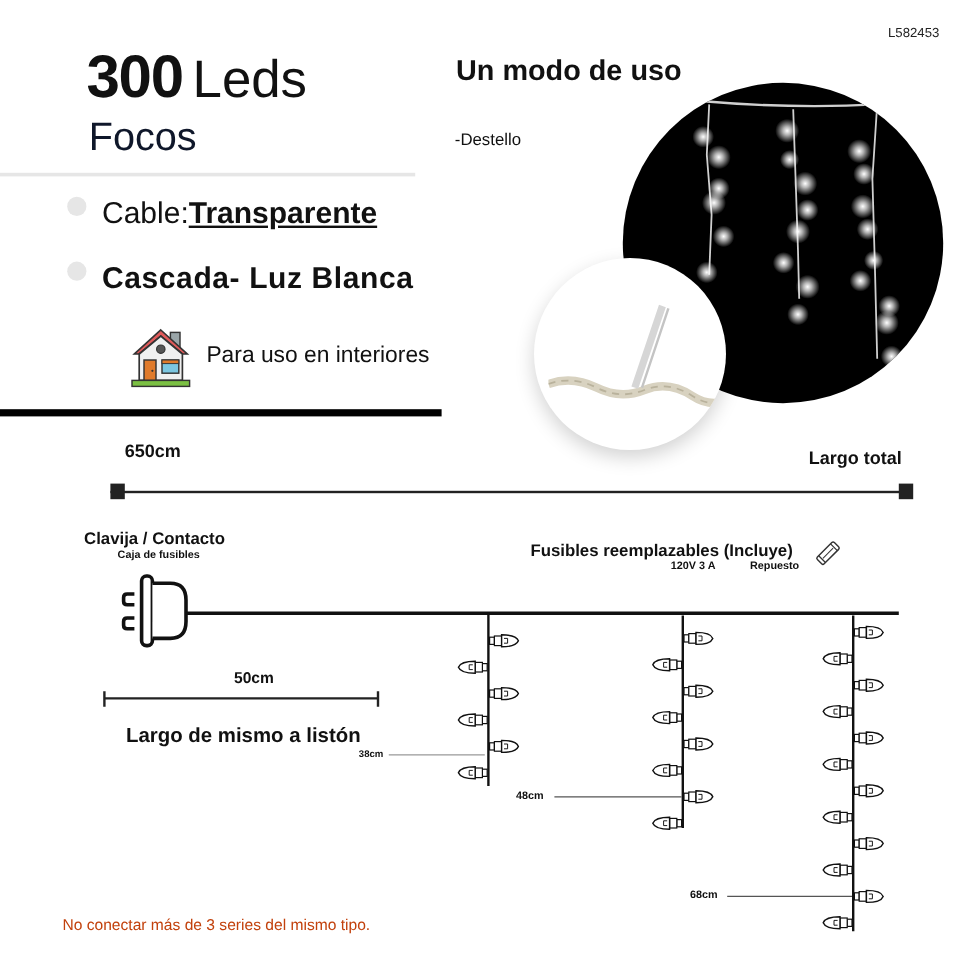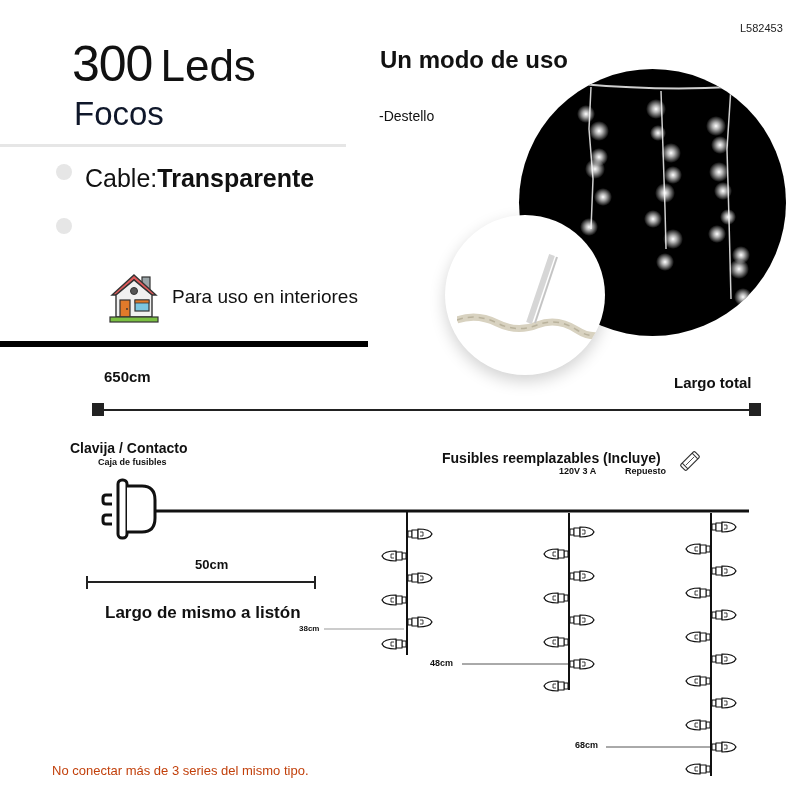--- a/index.html
+++ b/index.html
@@ -1,30 +1,30 @@
 <!DOCTYPE html>
 <html><head>
 <meta charset="utf-8">
 <style>
   * { margin:0; padding:0; box-sizing:border-box; }
   html, body { width:800px; height:800px; background:#ffffff; overflow:hidden; }
   body { position:relative; font-family:"Liberation Sans", "DejaVu Sans", sans-serif; color:#111; }
   .abs { position:absolute;padding-left:12px; }
   .sku { left:728px; top:22px; font-size:11px; color:#222; }
   .title-main { left:60px; top:36px; font-size:50px; line-height:56px; white-space:nowrap; }
-  .title-main .num { font-weight:normal; letter-spacing:-1px; }
+  .title-main .num { font-weight:bold; letter-spacing:-1px; }
   .title-main .unit { font-weight:normal; margin-left:8px; font-size:44px; }
   .title-sub { left:62px; top:95px; font-size:33px; color:#0f172a; }
   .sep-top { left:0; top:144px; width:346px; height:3px; background:#e6e6e6; }
   .bullet-row { left:44px; font-size:25px; display:flex; white-space:nowrap; }
   .bullet { width:16px; height:16px; border-radius:50%; background:#e6e6e6; margin-right:13px; }
   .b1 { top:164px; }
   .b2 { top:218px; }
   .b2 .txt { font-weight:bold; letter-spacing:0.5px; }
-  .b1 .bold { font-weight:bold; }
+  .b1 .bold { font-weight:bold;text-decoration:underline; }
   .indoor { left:94px; top:269px; display:flex; align-items:center; }
   .indoor .lbl { font-size:19px; margin-left:10px; color:#111; }
   .sep-bottom { left:0; top:341px; width:368px; height:6px; background:#000; }
   .mode-title { left:368px; top:46px; font-size:24px; font-weight:bold; }
   .mode-item { left:367px; top:108px; font-size:14px; }
   .photo-big { left:519px; top:69px; width:267px; height:267px; border-radius:50%; background:#000; overflow:hidden; }
   .photo-small { left:445px; top:215px; width:160px; height:160px; border-radius:50%; background:#fff; box-shadow:0 6px 16px rgba(0,0,0,0.18); overflow:hidden; }
   .dim-label { font-weight:bold; font-size:15px; font-family:"Liberation Sans Narrow","Liberation Sans",sans-serif; }
   .len-label { left:92px; top:368px; }
   .total-label { left:662px; top:374px; }
@@ -52,20 +52,21 @@
 <div class="abs title-sub">Focos</div>
 <div class="abs sep-top"></div>
 
 <div class="abs bullet-row b1">
   <span class="bullet"></span>
   <span>Cable: </span>
     <span class="bold">Transparente</span>
 </div>
 <div class="abs bullet-row b2">
   <span class="bullet"></span>
+  <span class="txt">Cascada- Luz Blanca</span>
 </div>
 
 <div class="abs indoor">
   <span>
     <svg width="56" height="56" viewBox="0 0 56 56">
       <rect x="36" y="8" width="8" height="14" fill="#9aa5a8" stroke="#333" stroke-width="1.2"></rect>
       <polygon points="28,6 50,26 46,26 28,11 10,26 6,26" fill="#e05a5a" stroke="#333" stroke-width="1.4"></polygon>
       <polygon points="10,26 28,11 46,26 46,48 10,48" fill="#f0f0f0" stroke="#333" stroke-width="1.4"></polygon>
       <circle cx="28" cy="22" r="3.5" fill="#555" stroke="#333"></circle>
       <rect x="14" y="31" width="10" height="17" fill="#e07a2a" stroke="#333" stroke-width="1.2"></rect>

